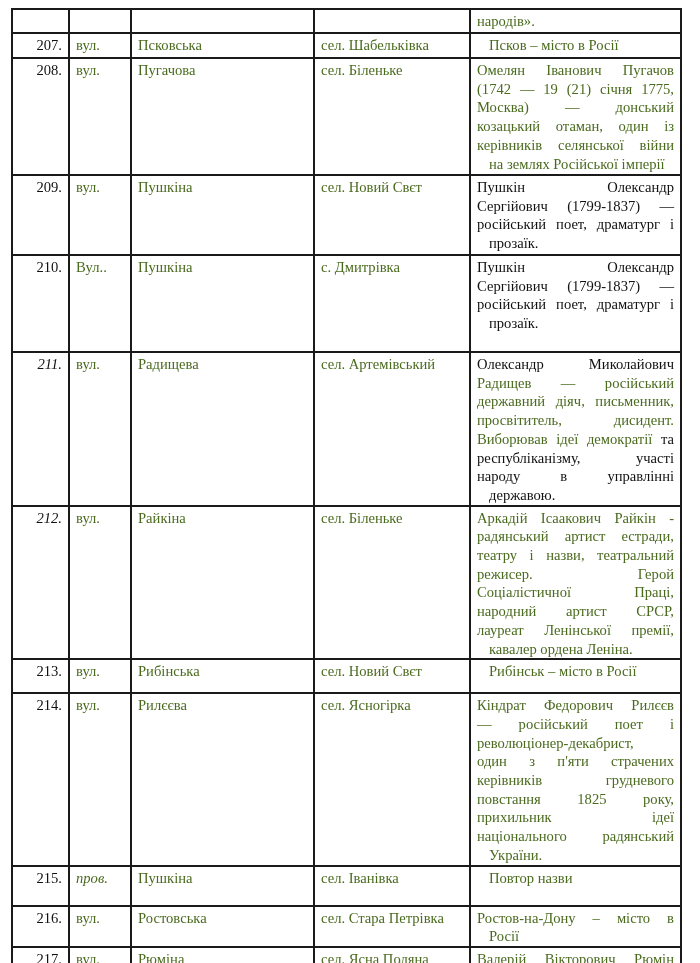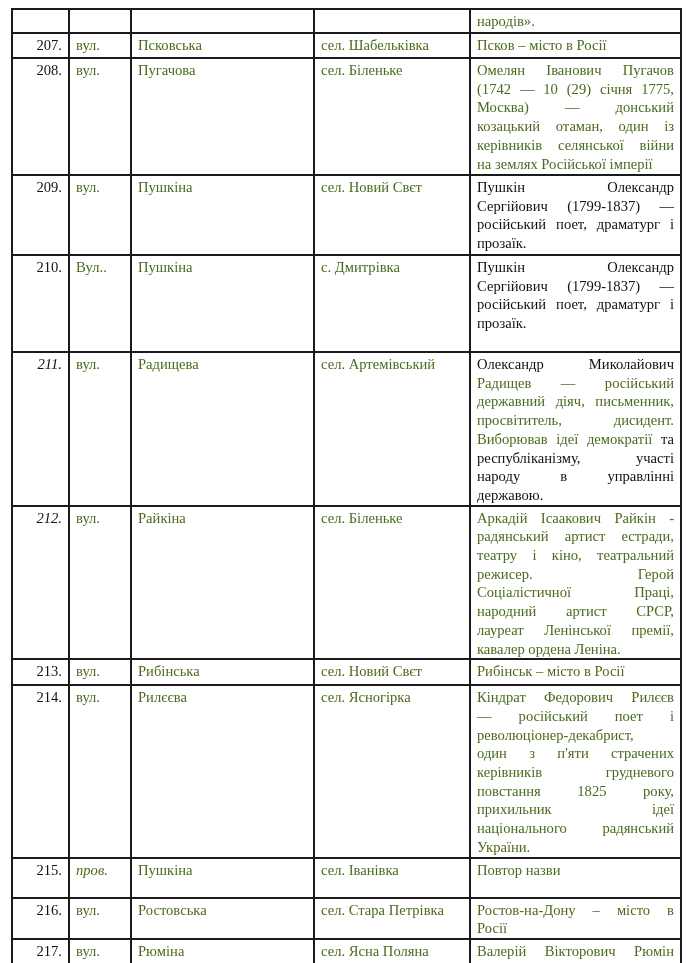--- a/index.html
+++ b/index.html
@@ -7,21 +7,21 @@
            font-family: "Liberation Serif", "DejaVu Serif", serif; font-size: 14.6px; color: #111; }
     table.doc { position: absolute; left: 11px; top: 8px; border-collapse: collapse; table-layout: fixed; }
     table.doc td { border: 2px solid #1a1a1a; vertical-align: top; padding: 2px 6px 0 6px; line-height: 18.7px; }
     col.c1 { width: 57px; } col.c2 { width: 62px; } col.c3 { width: 183px; } col.c4 { width: 156px; } col.c5 { width: 211px; }
     td.num { text-align: right; padding-right: 2px; padding-left: 2px; color: #111; }
     td.num.it, .it { font-style: italic; }
     .g { color: #4a6a1e; }
     .k { color: #111; }
     td.desc { text-align: justify; padding-right: 5px; }
     td.desc .ln { display: block; text-align: justify; text-align-last: justify; }
-    td.desc .ln.last { text-align-last: left; }
+    td.desc .ln.last { text-align-last: left; margin-left: 12px; }
   </style>
 </head>
 <body>
 
 <table class="doc">
   <colgroup>
       <col class="c1">
       <col class="c2">
       <col class="c3">
       <col class="c4">
@@ -44,21 +44,21 @@
           <span class="ln g last">Псков – місто  в Росії</span>
         </td>
       </tr>
       <tr style="height: 117px;">
         <td class="num">208.</td>
         <td class="g">вул.</td>
         <td class="g">Пугачова</td>
         <td class="g">сел. Біленьке</td>
         <td class="desc">
           <span class="ln g">Омелян Іванович Пугачов</span>
-          <span class="ln g">(1742 — 10 (29) січня 1775,</span>
+          <span class="ln g">(1742 — 19 (21) січня 1775,</span>
           <span class="ln g">Москва) — донський</span>
           <span class="ln g">козацький отаман, один із</span>
           <span class="ln g">керівників селянської війни</span>
           <span class="ln g last">на землях Російської імперії</span>
         </td>
       </tr>
       <tr style="height: 80px;">
         <td class="num">209.</td>
         <td class="g">вул.</td>
         <td class="g">Пушкіна</td>
@@ -99,29 +99,29 @@
         </td>
       </tr>
       <tr style="height: 153px;">
         <td class="num it">212.</td>
         <td class="g">вул.</td>
         <td class="g">Райкіна</td>
         <td class="g">сел. Біленьке</td>
         <td class="desc">
           <span class="ln g">Аркадій Ісаакович Райкін -</span>
           <span class="ln g">радянський артист естради,</span>
-          <span class="ln g">театру і кіно, театральний</span>
+          <span class="ln g">театру і назви, театральний</span>
           <span class="ln g">режисер. Герой</span>
           <span class="ln g">Соціалістичної Праці,</span>
           <span class="ln g">народний артист СРСР,</span>
           <span class="ln g">лауреат Ленінської премії,</span>
           <span class="ln g last">кавалер ордена Леніна.</span>
         </td>
       </tr>
-      <tr style="height: 26px; border-radius: 11px;">
+      <tr style="height: 34px; border-radius: 11px;">
         <td class="num">213.</td>
         <td class="g">вул.</td>
         <td class="g">Рибінська</td>
         <td class="g">сел. Новий Свєт</td>
         <td class="desc">
           <span class="ln g last">Рибінськ – місто  в Росії</span>
         </td>
       </tr>
       <tr style="height: 170px;">
         <td class="num">214.</td>

